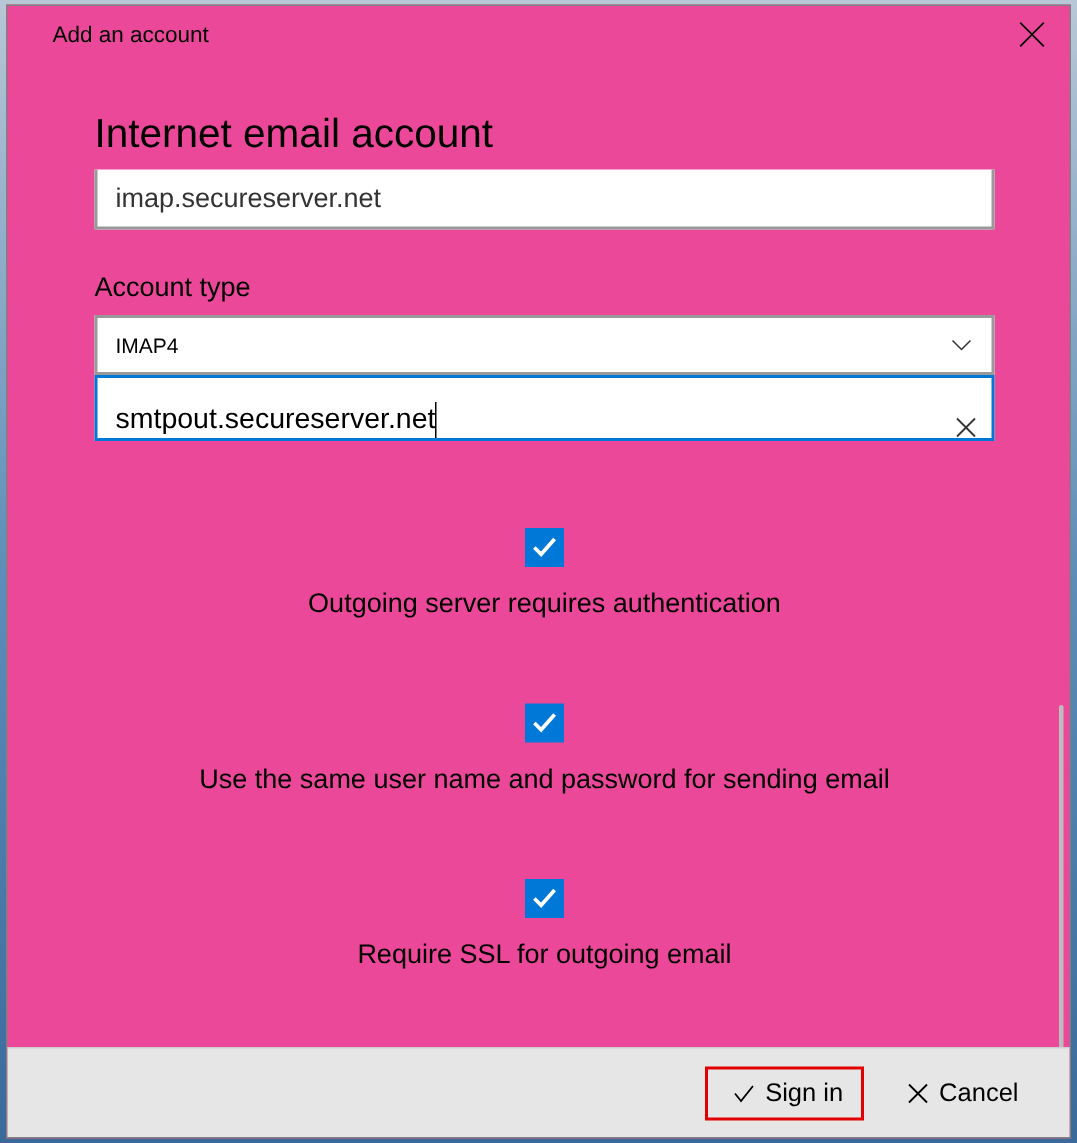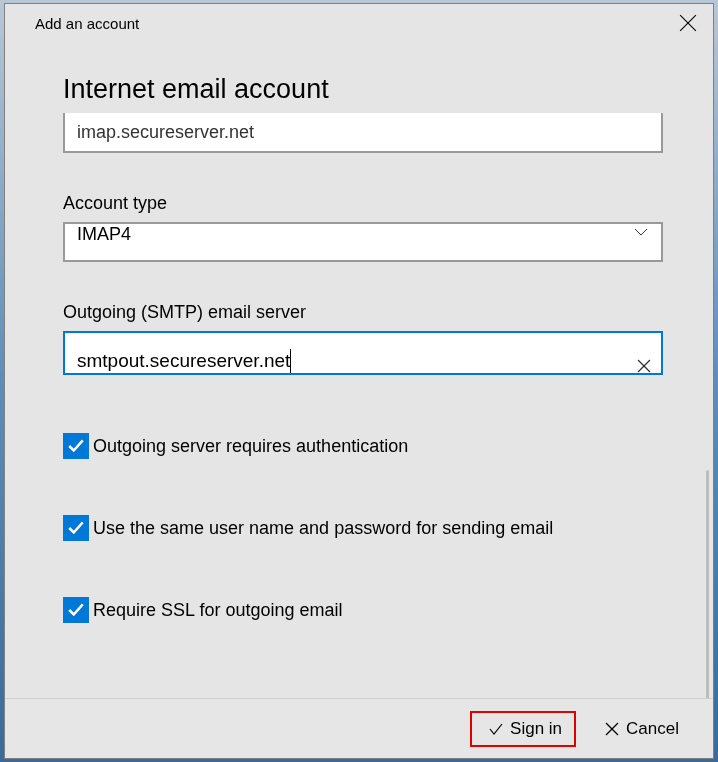--- a/index.html
+++ b/index.html
@@ -7,21 +7,21 @@
     font-family: "Segoe UI", Arial, sans-serif;
     background: linear-gradient(180deg, #b8c7d6 0%, #5d8db8 50%, #3a6a9a 100%);
     width: 718px;
     height: 762px;
     overflow: hidden;
     position: relative;
   }
   .dialog {
     position: absolute;
     top: 3px; left: 4px; right: 4px; bottom: 3px;
-    background: #e5e5e5;
+    background: #ec4899;
     border: 1px solid #808080;
     display: flex;
     flex-direction: column;
   }
   .titlebar {
     display: flex;
     align-items: center;
     justify-content: space-between;
     padding: 10px 16px 8px 30px;
     font-size: 15px;
@@ -56,32 +56,32 @@
     align-items: center;
     background: #fff;
     font-family: inherit;
   }
   .textbox-top {
     border-top: none;
   }
   .label {
     font-size: 18px;
     color: #000;
-    margin-top: 40px;
+    margin-top: 28px;
     margin-bottom: 8px;
   }
   .selectbox {
     width: 100%;
     height: 40px;
     border: 2px solid #999999;
     padding: 0 12px;
-    font-size: 18px;
-    color: #000;
-    display: flex;
-    align-items: flex-start;
+    font-size: 14px;
+    color: #000;
+    display: flex;
+    align-items: center;
     justify-content: space-between;
     background: #fff;
   }
   .chevron {
     width: 16px; height: 16px;
   }
   .textbox-focused {
     width: 100%;
     height: 44px;
     border: 2px solid #0078d7;
@@ -101,22 +101,23 @@
     display: inline-block;
     width: 1px;
     height: 24px;
     background: #000;
     margin-left: 0px;
   }
   .clear-x { width: 14px; height: 14px; color: #333; }
   .checkrow {
     display: flex;
     align-items: center;
-    gap: 4px;
+    gap: 14px;
     margin-top: 38px;
+    flex-direction: column;
   }
   .checkrow + .checkrow { margin-top: 56px; text-align: center; }
   .checkbox {
     width: 26px; height: 26px;
     background: #0078d7;
     display: flex;
     align-items: center;
     justify-content: center;
     flex-shrink: 0;
   }
@@ -180,21 +181,20 @@
     </div>
 
     <div class="label">Account type</div>
     <div class="selectbox">
       <span>IMAP4</span>
       <svg class="chevron" viewBox="0 0 16 16" stroke="#333" stroke-width="1" fill="none">
         <polyline points="2,5 8,11 14,5"></polyline>
       </svg>
     </div>
 
-    <div class="label">Outgoing (SMTP) email server</div>
     <div class="textbox-focused">
       <span class="value">
         <span>smtpout.secureserver.net</span>
           <span class="caret"></span>
       </span>
       <svg class="clear-x" viewBox="0 0 14 14" stroke="currentColor" stroke-width="1.2" fill="none">
         <line x1="1" y1="1" x2="13" y2="13"></line>
           <line x1="13" y1="1" x2="1" y2="13"></line>
       </svg>
     </div>

